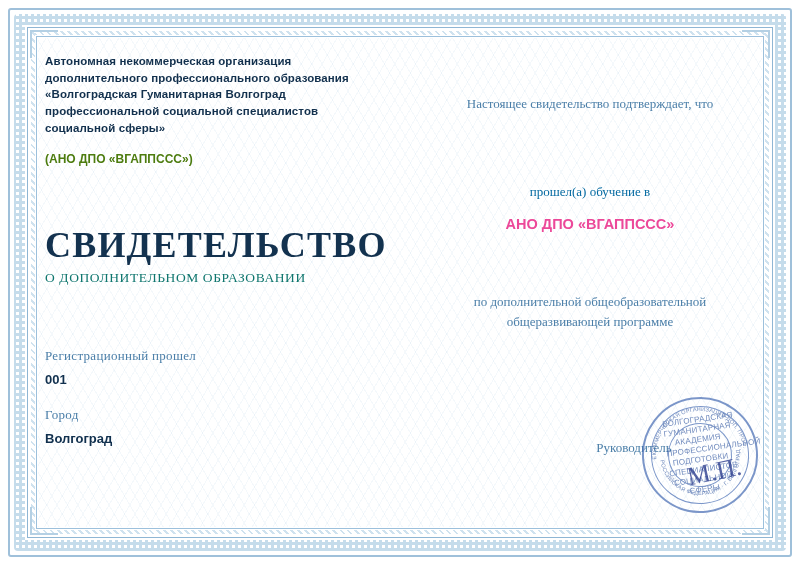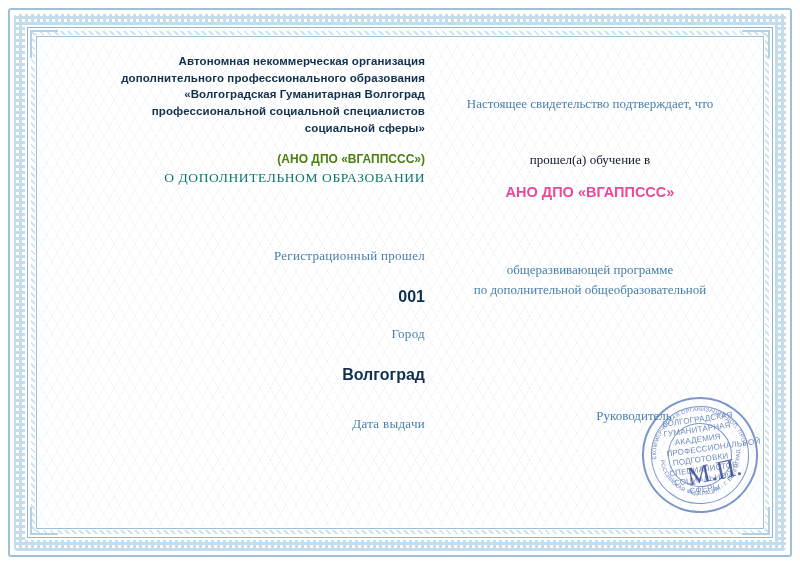--- a/index.html
+++ b/index.html
@@ -92,21 +92,21 @@
   
   .content {
     position: absolute;
     left: 45px; top: 45px; right: 45px; bottom: 45px;
   }
 
   .col-left {
     position: absolute;
     left: 0; top: 0;
     width: 380px;
-    text-align: right;
+    text-align: left;
   }
   .col-right {
     position: absolute;
     right: 0; top: 18px;
     width: 330px;
     text-align: center;
   }
 
   .org-name {
     margin-top: 8px;
@@ -139,41 +139,41 @@
     color: #0f766e;
   }
 
   .field-label {
     font-family: "Liberation Serif", serif;
     font-size: 13px;
     color: #4a7ea8;
     letter-spacing: .3px;
   }
   .field-value {
-    font-size: 16px;
+    font-size: 13px;
     font-weight: bold;
     color: #11304e;
-    margin-top: 24px;
+    margin-top: 8px;
   }
 
   .reg-block { margin-top: 62px; }
   .city-block { margin-top: 20px; }
   .date-block { margin-top: 32px; }
 
   .r-line-1 {
     margin-top: 33px;
     font-family: "Liberation Serif", serif;
     font-size: 13px;
     color: #4a7ea8;
   }
   .r-line-2 {
-    margin-top: 40px;
-    font-family: "Liberation Serif", serif;
-    font-size: 13px;
-    color: #0f172a;
+    margin-top: 72px;
+    font-family: "Liberation Serif", serif;
+    font-size: 13px;
+    color: #0369a1;
   }
   .r-org {
     margin-top: 16px;
     font-size: 14.5px;
     font-weight: bold;
     color: #ec4899;
   }
   .r-program {
     margin-top: 60px;
     font-family: "Liberation Serif", serif;
@@ -270,49 +270,46 @@
       <div class="org-name">
         <div>Автономная некоммерческая организация</div>
         <div>дополнительного профессионального образования</div>
         <div>«Волгоградская Гуманитарная Волгоград</div>
         <div>профессиональной социальной специалистов</div>
         <div>социальной сферы»</div>
       </div>
 
       <div class="org-abbrev">(АНО ДПО «ВГАППССС»)</div>
 
+      <div class="main-title">СВИДЕТЕЛЬСТВО</div>
       <div class="main-subtitle">О ДОПОЛНИТЕЛЬНОМ ОБРАЗОВАНИИ</div>
 
       <div class="reg-block">
         <div class="field-label">Регистрационный прошел</div>
         <div class="field-value">001</div>
       </div>
 
       <div class="city-block">
         <div class="field-label">Город</div>
         <div class="field-value">Волгоград</div>
       </div>
 
-      <div class="date-block">
-        <div class="field-label">Дата выдачи</div>
-        <div class="field-value"></div>
-      </div>
 
     </div>
 
     <div class="col-right">
 
       <div class="r-line-1">Настоящее свидетельство подтверждает, что</div>
 
       <div class="r-line-2">прошел(а) обучение в</div>
       <div class="r-org">АНО ДПО «ВГАППССС»</div>
 
       <div class="r-program">
+        <div>по дополнительной общеобразовательной</div>
         <div>общеразвивающей программе</div>
-        <div>по дополнительной общеобразовательной</div>
       </div>
 
       <div class="r-signatory">Руководитель</div>
 
     </div>
 
   </div>
 
   <div class="stamp">
     <div class="stamp-inner"></div>

